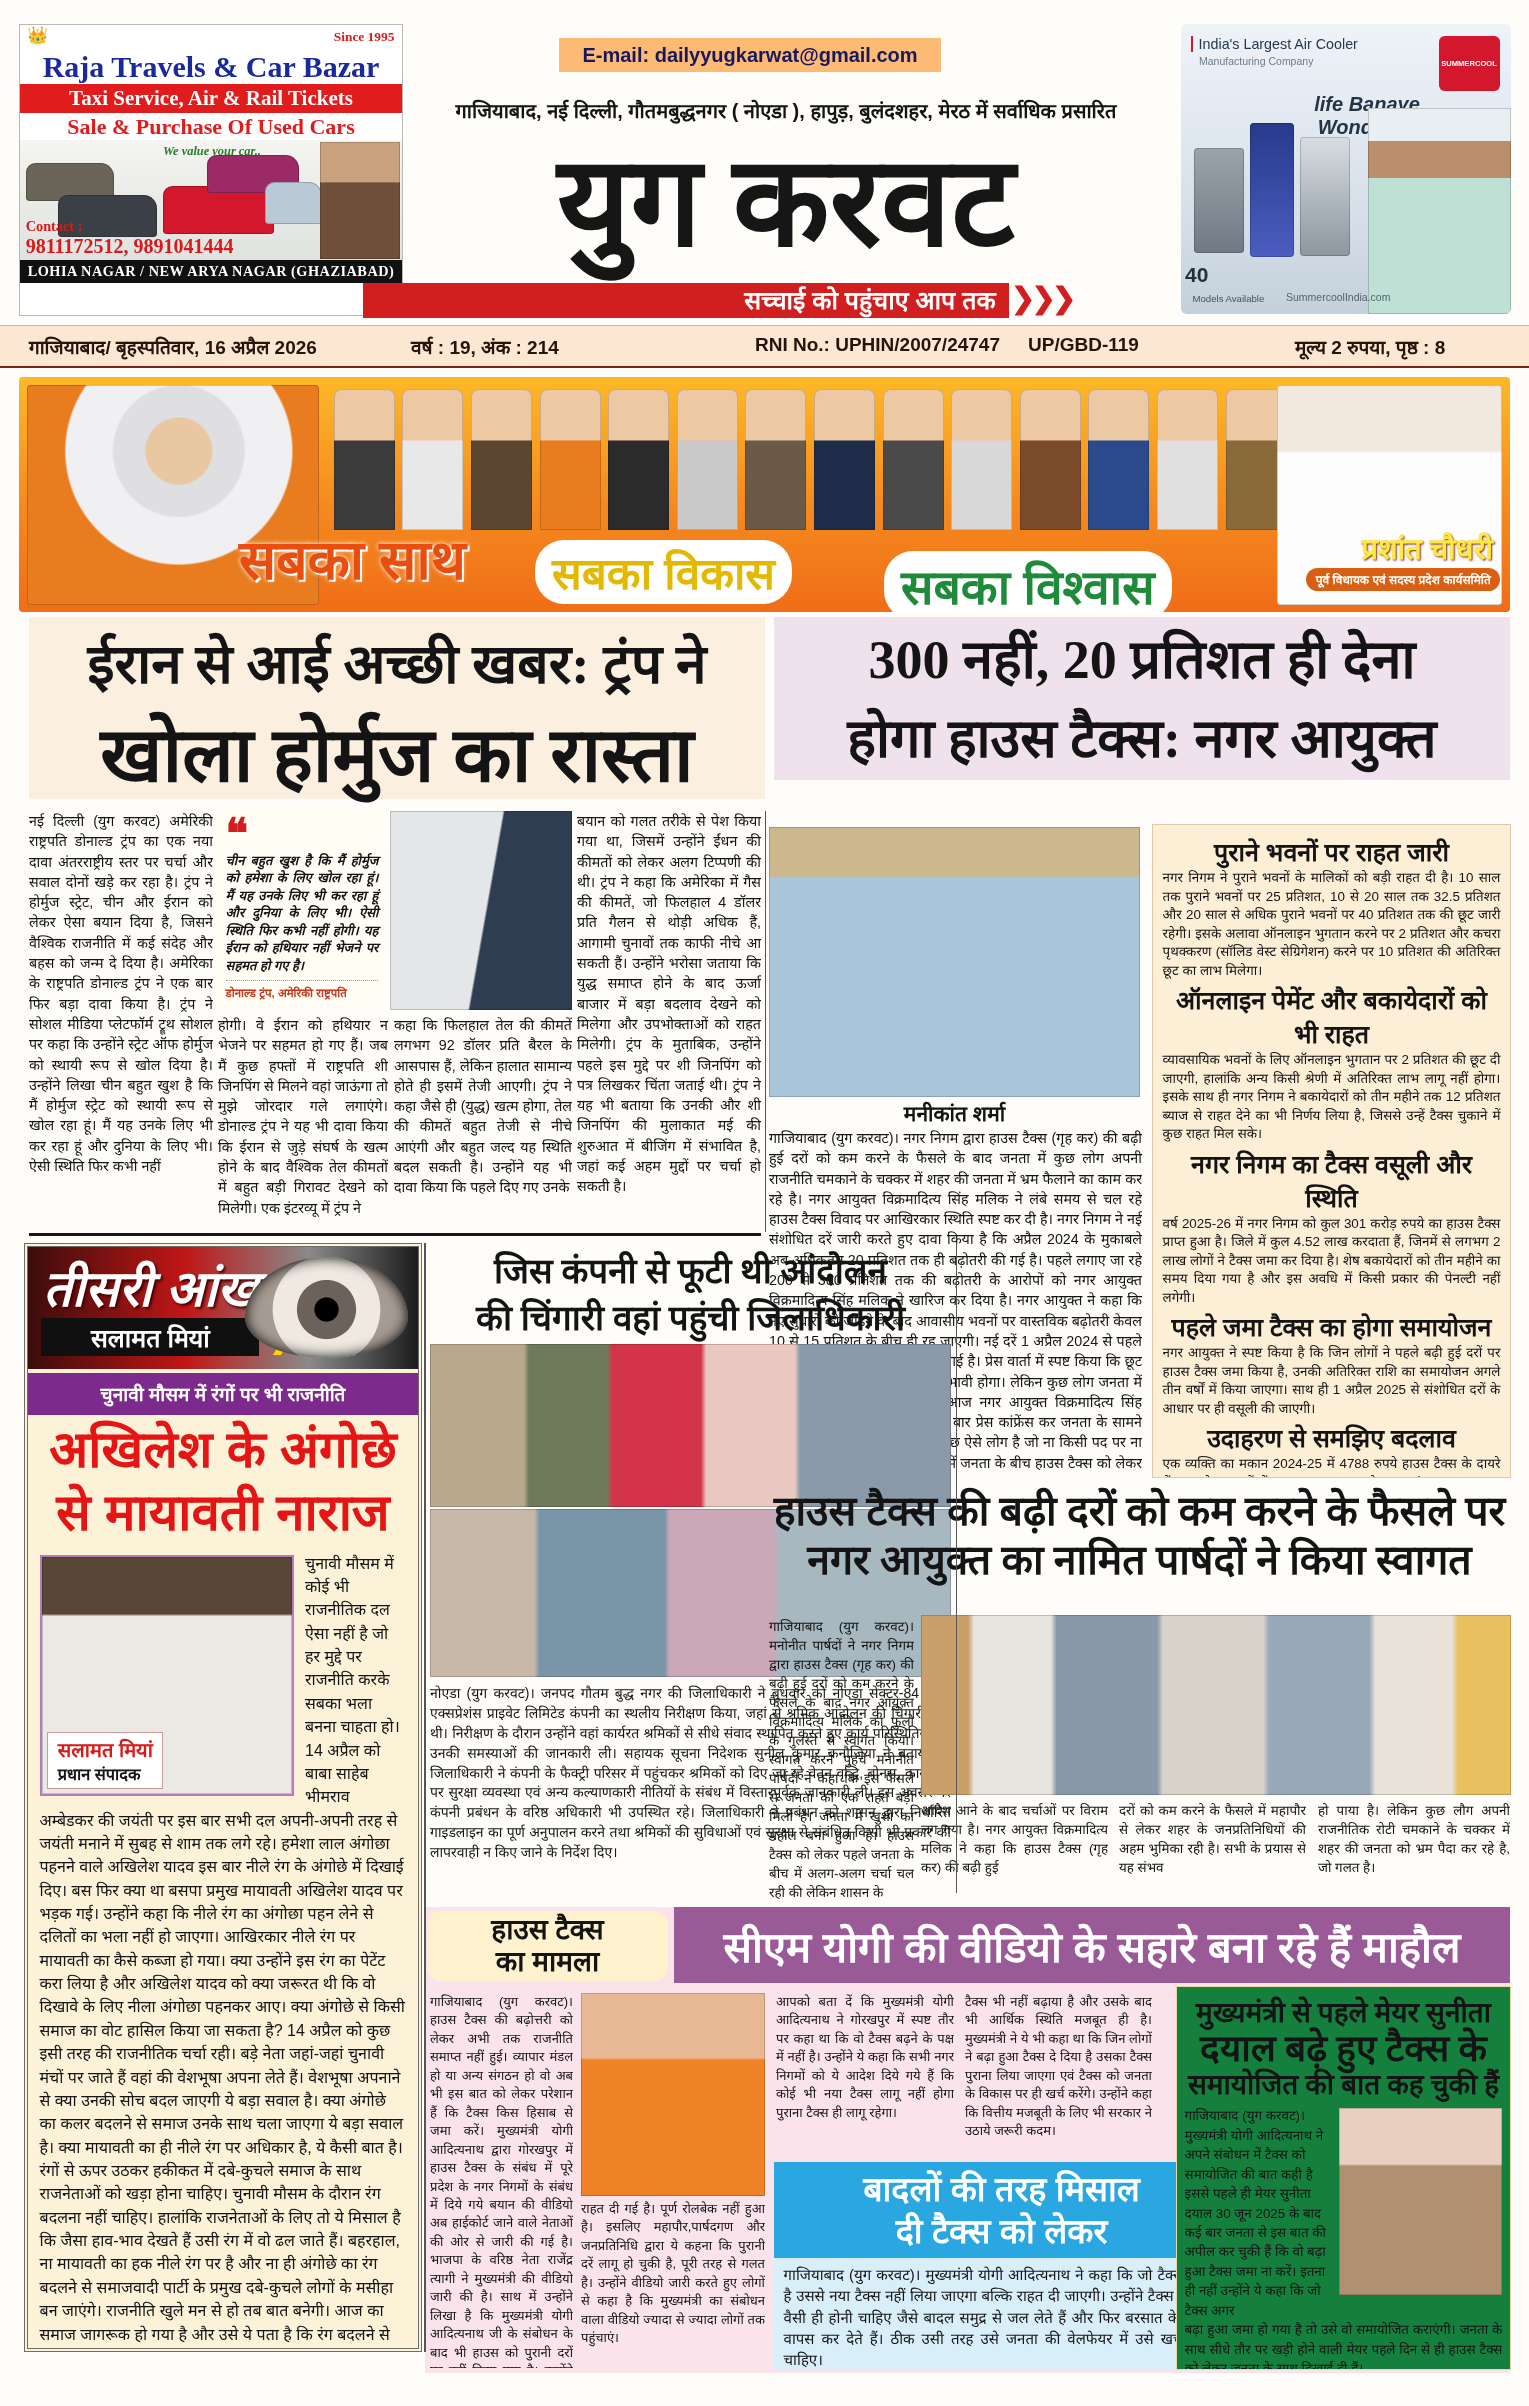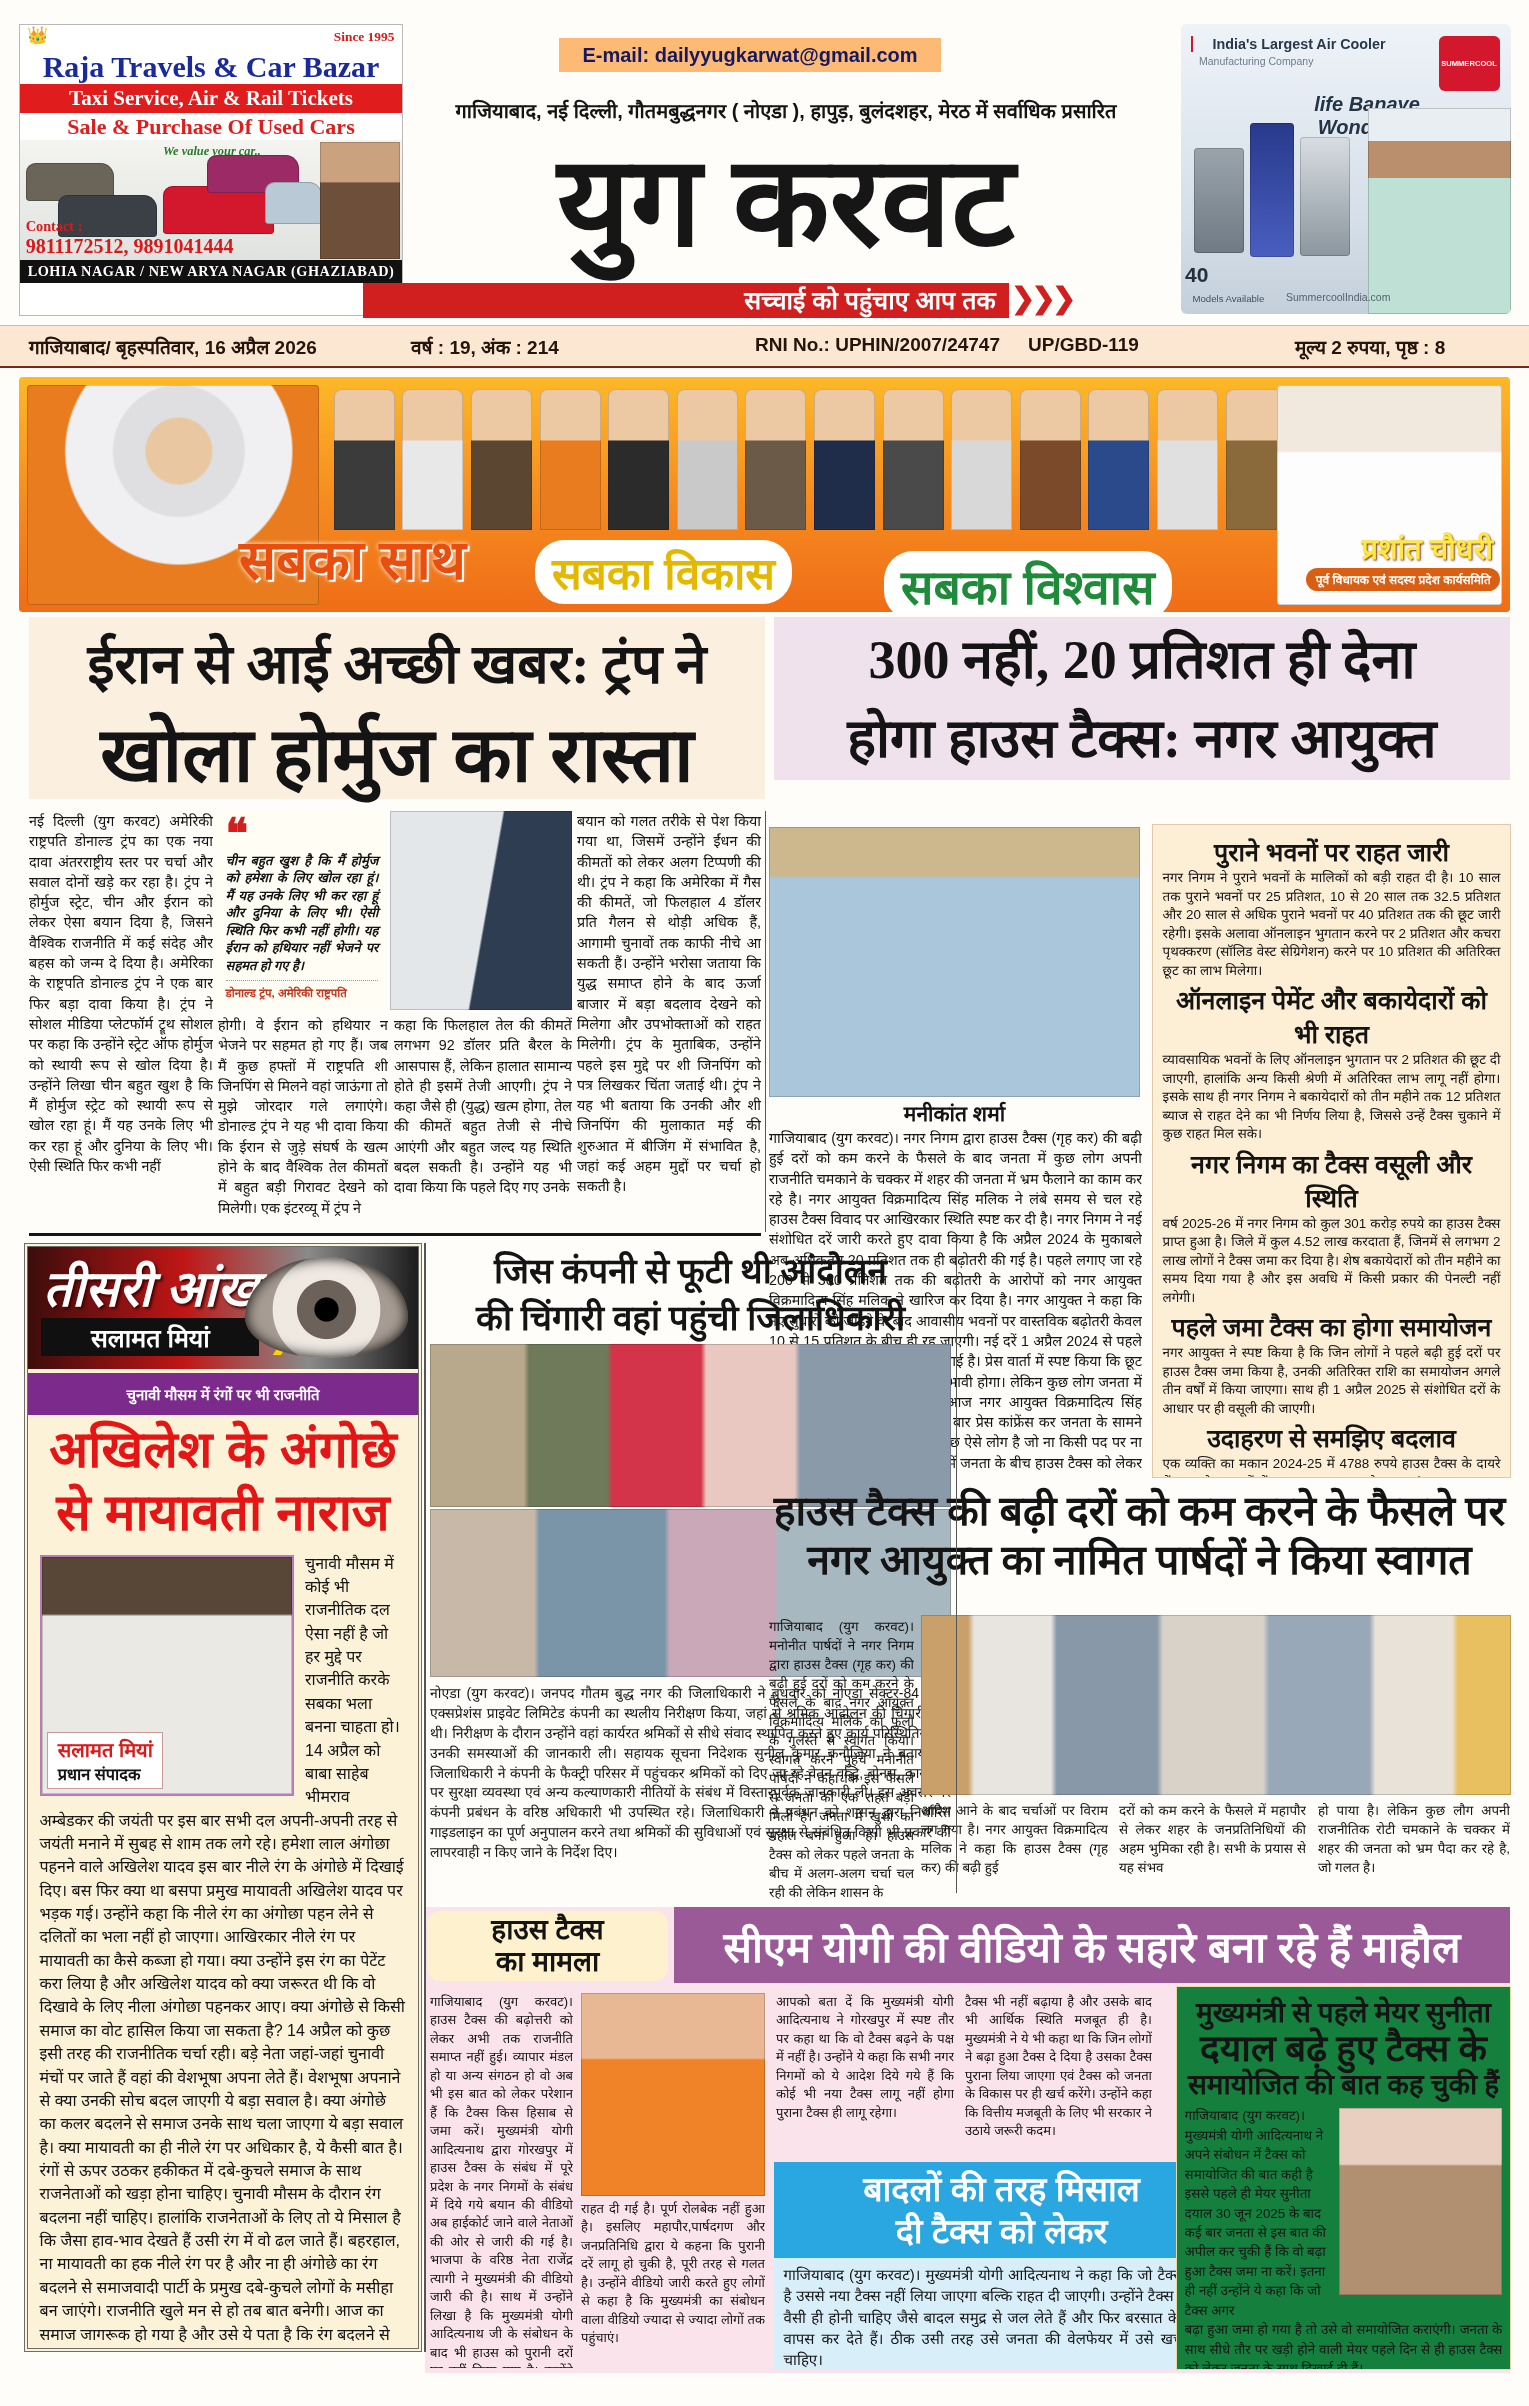--- a/index.html
+++ b/index.html
@@ -40,21 +40,21 @@
   .rail-text{font-size:13.4px;line-height:1.38;text-align:justify;}
   
   .quote{left:218px;top:811px;width:168px;height:199px;background:#fffdf4;padding:5.7px 7.6px;box-sizing:border-box;}
   .qmark{color:#d11f1f;font-size:42px;line-height:.8;font-weight:900;}
   .qtext{font-size:13px;font-weight:bold;font-style:italic;line-height:1.35;text-align:justify;}
   .qattr{color:#c23a22;font-size:11.5px;font-weight:bold;border-top:1.9px dotted #9a9a9a;margin-top:5.7px;padding-top:3.8px;}
   
   .teye{left:24px;top:1243px;width:398px;height:1109px;border:4.8px double #6d6d6d;background:#fcf2d8;box-sizing:border-box;overflow:hidden;}
   .teye-head{position:relative;height:122px;background:linear-gradient(90deg,#3c0d0c 0%,#c01616 40%,#8a8a8a 72%,#1c1c1c 100%);}
   .teye-eye{position:absolute;right:9.6px;top:9.6px;width:163px;height:101px;border-radius:50% 50% 50% 50%/60% 60% 40% 40%;background:radial-gradient(circle at 50% 52%,#000 0 12%,#6d625a 13% 30%,#efe9e2 31% 55%,#a79c93 56% 100%);box-shadow:inset 0 0 13.4px #000;}
-  .purple-strip{height:42px;background:#7c2b8d;color:#fff;font-size:15px;font-weight:bold;margin-top:3.8px;}
+  .purple-strip{height:42px;background:#7c2b8d;color:#fff;font-size:19px;font-weight:bold;margin-top:3.8px;}
   .teye-red{color:#e51515;font-size:51px;font-weight:900;text-align:center;line-height:1.08;margin-top:7.6px;}
   .cap-box{position:absolute;left:5.7px;bottom:5.7px;background:#fff;padding:2.9px 9.6px;border:1px solid #c99;}
   
   .cm-band{left:674px;top:1907px;width:836px;height:76px;background:#9a5a98;color:#fff;font-size:42px;font-weight:900;}
   .tag-box{left:427px;top:1911px;width:241px;height:70px;background:#fdf2cd;border-radius:13.4px;font-size:28px;font-weight:900;line-height:1.15;}
   .clouds{left:774px;top:2162px;width:455px;height:208px;background:#d8effa;overflow:hidden;}
   .clouds-title{background:#2aa7e0;color:#fff;font-size:34px;font-weight:900;line-height:1.25;text-align:center;padding:5.7px 0;}
   .mayor{left:1176px;top:1986px;width:335px;height:384px;background:#15803d;border:1px solid #e7d9a0;box-sizing:border-box;padding:5.7px 7.6px;overflow:hidden;}
   .vline{background:#555;}
 </style>
@@ -85,21 +85,21 @@
     <div class="lad-black">LOHIA NAGAR / NEW ARYA NAGAR (GHAZIABAD)</div>
   </div>
 
   <div class="abs ctr" style="left:559px;top:38px;width:382px;height:34px;background:#fdba74;color:#18185e;font-size:20px;font-weight:bold">E-mail: dailyyugkarwat@gmail.com</div>
   <div class="abs ctr" style="left:406px;top:96px;width:760px;height:29px;font-size:20px;font-weight:bold">गाजियाबाद, नई दिल्ली, गौतमबुद्धनगर ( नोएडा ), हापुड़, बुलंदशहर, मेरठ में सर्वाधिक प्रसारित</div>
   <div class="abs ctr serifh" style="left:406px;top:107px;width:760px;height:177px;font-size:126px;color:#161616">युग करवट</div>
   <div class="abs" style="left:363px;top:283px;width:646px;height:35px;background:#d11f1f;color:#fff;font-size:25px;font-weight:bold;text-align:right;line-height:35px;padding-right:13.4px;box-sizing:border-box">सच्चाई को पहुंचाए आप तक</div>
   <div class="abs" style="left:1011px;top:281px;color:#d11f1f;font-size:29px;font-weight:900;letter-spacing:-3.8px">❯❯❯</div>
 
   <div class="abs rad">
-    <div class="abs" style="left:9.6px;top:11.5px;border-left:2.9px solid #d3172c;padding-left:20px;color:#27384a;font-size:14.3px;font-weight:bold">India's Largest Air Cooler</div>
+    <div class="abs" style="left:9.6px;top:11.5px;border-left:2.9px solid #d3172c;padding-left:6px;color:#27384a;font-size:14.3px;font-weight:normal">India's Largest Air Cooler</div>
     <div class="abs" style="left:18px;top:31px;color:#6c7c8c;font-size:10.5px">Manufacturing Company</div>
     <div class="abs ctr" style="right:11.5px;top:11.5px;width:61px;height:55px;background:#d3172c;border-radius:5.7px;color:#fff;font-size:7.6px;font-weight:bold">SUMMERCOOL</div>
     <div class="abs" style="left:124px;top:69px;width:124px;color:#233446;font-size:20px;font-weight:bold;font-style:italic;text-align:center;line-height:1.15">life Banaye Wonderful</div>
     <div class="abs photo" style="right:0;top:84px;width:143px;height:206px;background:linear-gradient(180deg,#e8eef2 0 16%,#b98f6d 16% 34%,#bfe0d4 34%)"></div>
     <div class="abs photo" style="left:13.4px;top:124px;width:50px;height:105px;background:linear-gradient(180deg,#9aa4ac,#707a84);border-radius:3.8px"></div>
     <div class="abs photo" style="left:69px;top:99px;width:44px;height:134px;background:linear-gradient(180deg,#273a8c,#4a5ec0);border-radius:3.8px"></div>
     <div class="abs photo" style="left:119px;top:113px;width:50px;height:119px;background:linear-gradient(180deg,#d8dde2,#8b969e);border-radius:3.8px"></div>
     <div class="abs" style="left:4px;bottom:27px;color:#22303e;font-size:21px;font-weight:900">40</div>
     <div class="abs" style="left:11.5px;bottom:9.6px;color:#44525e;font-size:9.6px">Models Available</div>
     <div class="abs" style="left:105px;bottom:11.5px;color:#55636e;font-size:10.5px">SummercoolIndia.com</div>

